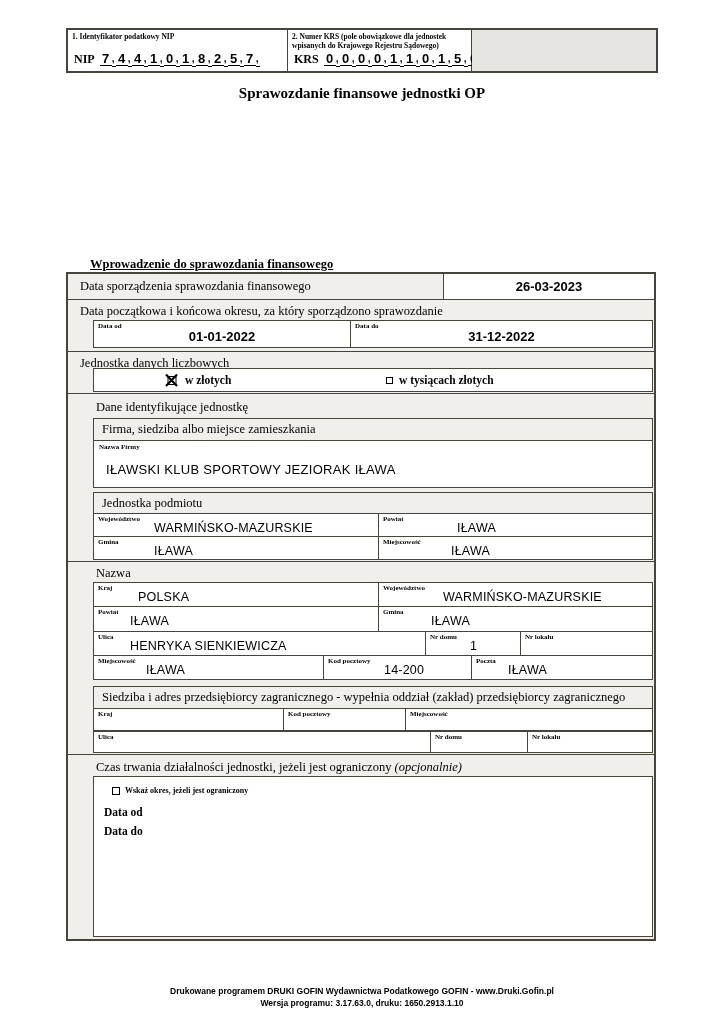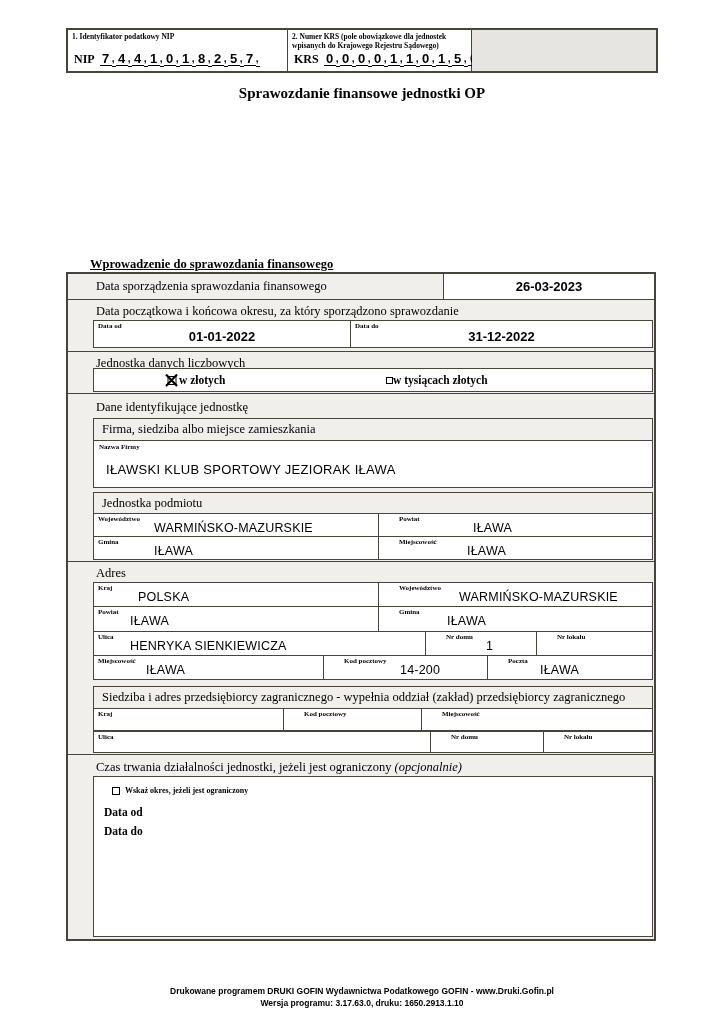--- a/index.html
+++ b/index.html
@@ -30,21 +30,21 @@
   
   .doc-title{position:absolute;left:0;top:85px;width:100%;text-align:center;
     font:bold 15px "Liberation Serif", serif;}
   .intro-heading{position:absolute;left:90px;top:257px;
     font:bold 12.5px "Liberation Serif", serif;text-decoration:underline;}
   
   .form-box{position:absolute;left:66px;top:272px;width:590px;height:669px;
     background:var(--gray);border:2px solid var(--line);}
   .sec{position:absolute;left:0;right:0;border-bottom:1.5px solid var(--line);}
   .sec:last-child{border-bottom:none;}
-  .sec-label{font:12.5px "Liberation Serif", serif;padding-left:28px;}
+  .sec-label{font:12.5px "Liberation Serif", serif;padding-left:12px;}
   
   #secA{top:0;height:26px;}
   #secA .sec-label{position:absolute;left:0;top:5px;}
   .report-date-box{position:absolute;left:375px;right:0;top:0;bottom:0;background:#fff;
     border-left:1.5px solid var(--line);display:flex;align-items:center;justify-content:center;
     font:bold 13px "Liberation Sans", sans-serif;}
   
   #secB{top:26px;height:52px;}
   #secB .sec-label{position:absolute;top:4px;}
   .period-box{position:absolute;left:25px;right:1px;top:20px;height:28px;background:#fff;
@@ -52,41 +52,41 @@
   .period-cell{position:relative;display:flex;align-items:center;justify-content:center;}
   .period-cell.from{width:257px;border-right:1.5px solid var(--line);}
   .period-cell.to{flex:1;}
   .tinylabel{position:absolute;top:2px;left:4px;font:bold 7px/1 "Liberation Serif", serif;}
   .date-value{font:bold 13px "Liberation Sans", sans-serif;padding-top:4px;}
   
   #secC{top:78px;height:42px;}
   #secC .sec-label{position:absolute;top:4px;}
   .unit-box{position:absolute;left:25px;right:1px;top:16px;height:24px;background:#fff;
     border:1.5px solid var(--line);}
-  .cbgroup{position:absolute;top:0;bottom:0;display:flex;align-items:center;
+  .cbgroup{position:absolute;top:0;bottom:0;display:flex;align-items:center;gap:6px;
     font:bold 11.5px "Liberation Serif", serif;}
   .cbgroup.g1{left:70px;}
   .cbgroup.g2{left:292px;}
   .cb-empty{display:inline-block;width:7px;height:7px;border:1.2px solid #000;background:#fff;}
   
   #secD{top:120px;height:168px;}
   #secD .sec-heading{position:absolute;top:6px;left:28px;font:12.5px "Liberation Serif", serif;}
   .sub-graybar{position:absolute;left:25px;right:1px;height:22px;
     border:1.5px solid var(--line);border-bottom:none;
     font:12.5px "Liberation Serif", serif;padding:3px 0 0 8px;}
   #firma-bar{top:24px;}
   .nazwa-box{position:absolute;left:25px;right:1px;top:46px;height:48px;background:#fff;
     border:1.5px solid var(--line);}
   .nazwa-box .tinylabel{top:3px;left:5px;}
   .company-value{position:absolute;left:12px;bottom:10px;
     font:13px "Liberation Sans", sans-serif;letter-spacing:.3px;}
   #siedziba-bar{top:98px;}
   .grid{position:absolute;left:25px;right:1px;background:#fff;border:1.5px solid var(--line);
     display:flex;flex-direction:column;}
-  .grow{display:flex;flex:1;border-bottom:1.5px solid var(--line);gap:16px;}
+  .grow{display:flex;flex:1;border-bottom:1.5px solid var(--line);}
   .grow:last-child{border-bottom:none;}
   .gcell{position:relative;border-right:1.5px solid var(--line);
     display:flex;align-items:center;}
   .gcell:last-child{border-right:none;flex:1;}
   .gval{font:12.5px "Liberation Sans", sans-serif;padding-top:5px;letter-spacing:.2px;}
   #seat-grid{top:119px;height:47px;}
   .w285{width:285px;}
   .w332{width:332px;} .w95{width:95px;}
   .w230{width:230px;} .w148{width:148px;}
   .w190{width:190px;} .w122{width:122px;}
@@ -205,21 +205,21 @@
           </div>
           <div class="gcell">
             <span class="tinylabel">Miejscowość</span>
             <span class="gval off72">IŁAWA</span>
           </div>
         </div>
       </div>
     </div>
 
     <div class="sec" id="secE">
-      <div class="sec-heading">Adres</div>
+      <div class="sec-heading">Nazwa</div>
       <div class="grid" id="addr-grid">
         <div class="grow">
           <div class="gcell w285">
             <span class="tinylabel">Kraj</span>
             <span class="gval off40 off44">POLSKA</span>
           </div>
           <div class="gcell">
             <span class="tinylabel">Województwo</span>
             <span class="gval off64">WARMIŃSKO-MAZURSKIE</span>
           </div>

